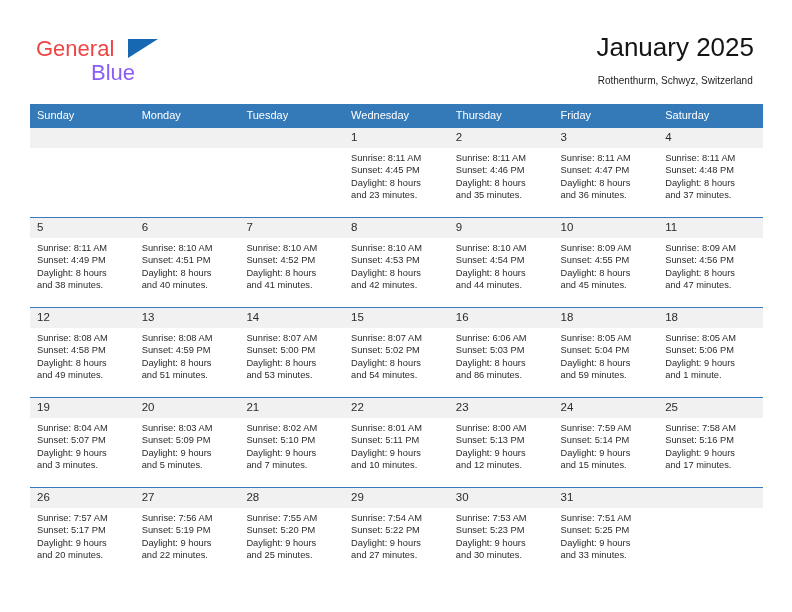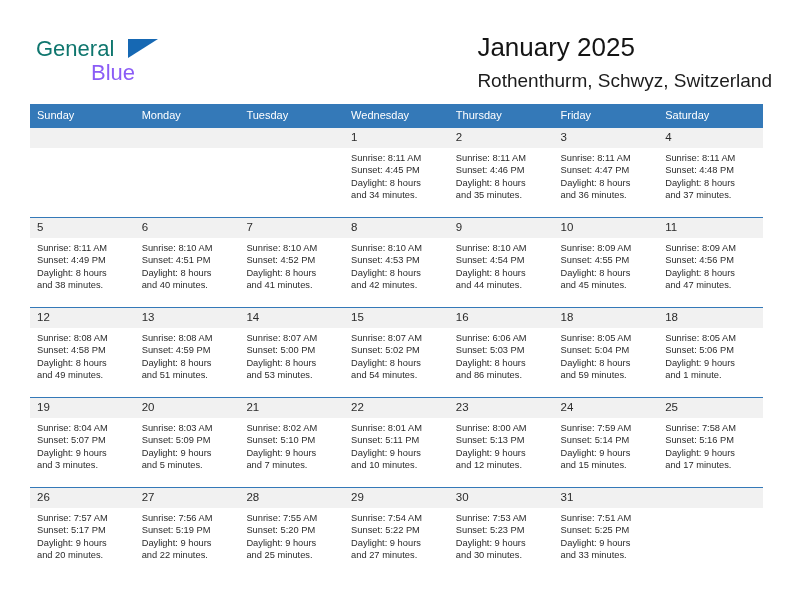--- a/index.html
+++ b/index.html
@@ -36,21 +36,21 @@
     width: 230px;
     height: 52px;
   }
   .logo-top {
     position: relative;
     height: 26px;
     line-height: 26px;
   }
   .logo-general {
     font-size: 22px;
-    color: #0f766e;
+    color: #ef4444;
     letter-spacing: 0px;
     font-family: "Liberation Sans", sans-serif;
   }
   .logo-tri {
     position: absolute;
     left: 92px;
     top: 3px;
     width: 0;
     height: 0;
     border-left: 30px solid #1668b3;
@@ -60,33 +60,33 @@
     position: absolute;
     left: 55px;
     top: 24px;
     font-size: 22px;
     color: #8b5cf6;
     line-height: 26px;
   }
 
   .title-block {
     position: absolute;
-    right: 20px;
+    right: 38px;
     top: 30px;
-    text-align: left;
+    text-align: center;
   }
   .cal-title {
     font-size: 26px;
     color: #141414;
     line-height: 34px;
     white-space: nowrap;
   }
   .cal-subtitle {
     margin-top: 8px;
-    font-size: 19px;
+    font-size: 10px;
     color: #1c1c1c;
     line-height: 18px;
     white-space: nowrap;
   }
 
   
   .calendar {
     position: absolute;
     left: 30px;
     top: 104px;
@@ -193,21 +193,21 @@
               <div class="info"></div>
             </div>
           </td>
           <td>
             <div class="cell">
               <div class="daynum">1</div>
               <div class="info">
                 <div>Sunrise: 8:11 AM</div>
                 <div>Sunset: 4:45 PM</div>
                 <div>Daylight: 8 hours</div>
-                <div>and 34 minutes.</div>
+                <div>and 23 minutes.</div>
               </div>
             </div>
           </td>
           <td>
             <div class="cell">
               <div class="daynum">2</div>
               <div class="info">
                 <div>Sunrise: 8:11 AM</div>
                 <div>Sunset: 4:46 PM</div>
                 <div>Daylight: 8 hours</div>

